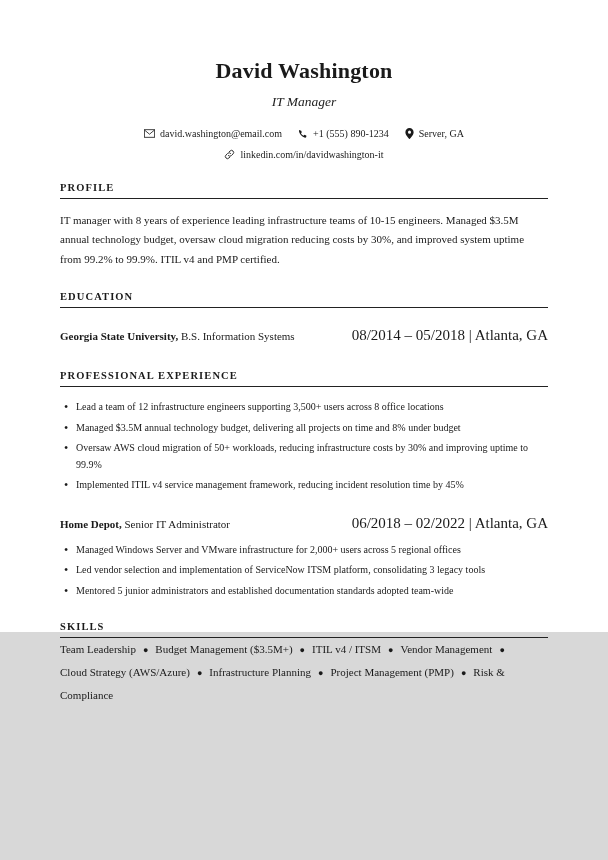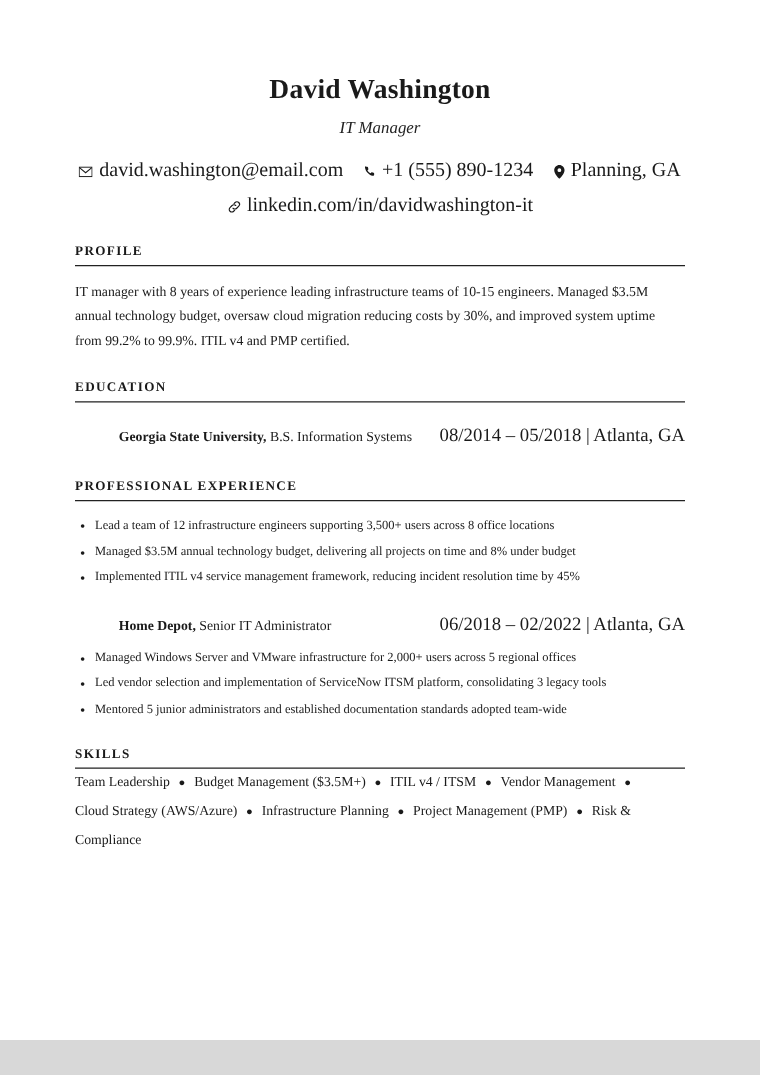--- a/index.html
+++ b/index.html
@@ -8,21 +8,21 @@
     background: #d8d8d8;
   }
   body {
     font-family: "Liberation Serif", serif;
     width: 608px;
     height: 860px;
     overflow: hidden;
   }
   .page {
     width: 608px;
-    height: 832px;
+    height: 632px;
     background: #ffffff;
     box-sizing: border-box;
     padding: 40px 60px 0 60px;
     position: relative;
   }
   .name {
     text-align: center;
     font-size: 22px;
     font-weight: bold;
     letter-spacing: 0.2px;
@@ -35,21 +35,21 @@
     font-style: italic;
     color: #222222;
     margin-top: 10px;
   }
   .contact-row {
     display: flex;
     justify-content: center;
     align-items: center;
     gap: 16px;
     margin-top: 18px;
-    font-size: 16px;
+    font-size: 10px;
     color: #1a1a1a;
   }
   .contact-row.second {
     margin-top: 10px;
   }
   .contact-item {
     display: flex;
     align-items: center;
     gap: 5px;
     white-space: nowrap;
@@ -87,21 +87,20 @@
   }
   .entry-head {
     display: flex;
     justify-content: space-between;
     align-items: baseline;
     font-size: 11px;
     color: #1a1a1a;
   }
   .entry-left .org {
     font-weight: bold;
-    margin-left: 35px;
   }
   .entry-left .role {
   }
   .entry-right {
     white-space: nowrap;
     font-size: 15px;
   }
   ul.bullets {
     list-style: none;
     margin: 6px 0 0 0;
@@ -163,21 +162,21 @@
           </svg>
       </span>
       <span>+1 (555) 890-1234</span>
     </div>
     <div class="contact-item">
       <span>
         <svg width="9" height="11" viewBox="0 0 12 16">
             <path d="M6 0C2.7 0 0 2.7 0 6c0 4.5 6 10 6 10s6-5.5 6-10c0-3.3-2.7-6-6-6zm0 8.2A2.2 2.2 0 1 1 6 3.8a2.2 2.2 0 0 1 0 4.4z" fill="#1a1a1a"></path>
           </svg>
       </span>
-      <span>Planning, GA</span>
+      <span>Server, GA</span>
     </div>
   </div>
 
   <div class="contact-row second">
     <div class="contact-item">
       <span>
         <svg width="11" height="11" viewBox="0 0 16 16">
             <path d="M6.4 9.6a3 3 0 0 0 4.3 0l2.4-2.4a3 3 0 0 0-4.3-4.3L7.6 4.1" fill="none" stroke="#1a1a1a" stroke-width="1.3" stroke-linecap="round"></path>
             <path d="M9.6 6.4a3 3 0 0 0-4.3 0L2.9 8.8a3 3 0 0 0 4.3 4.3l1.2-1.2" fill="none" stroke="#1a1a1a" stroke-width="1.3" stroke-linecap="round"></path>
           </svg>
@@ -210,20 +209,21 @@
 
   <div class="section">
     <div class="section-title">PROFESSIONAL EXPERIENCE</div>
     <div class="rule"></div>
     <div class="section-body">
 
       <div class="entry">
         <ul class="bullets">
           <li>Lead a team of 12 infrastructure engineers supporting 3,500+ users across 8 office locations</li>
           <li>Managed $3.5M annual technology budget, delivering all projects on time and 8% under budget</li>
+          <li>Oversaw AWS cloud migration of 50+ workloads, reducing infrastructure costs by 30% and improving uptime to 99.9%</li>
           <li>Implemented ITIL v4 service management framework, reducing incident resolution time by 45%</li>
         </ul>
       </div>
 
       <div class="entry">
         <div class="entry-head">
           <div class="entry-left">
             <span class="org">Home Depot,</span>
             <span class="role">Senior IT Administrator</span>
           </div>

